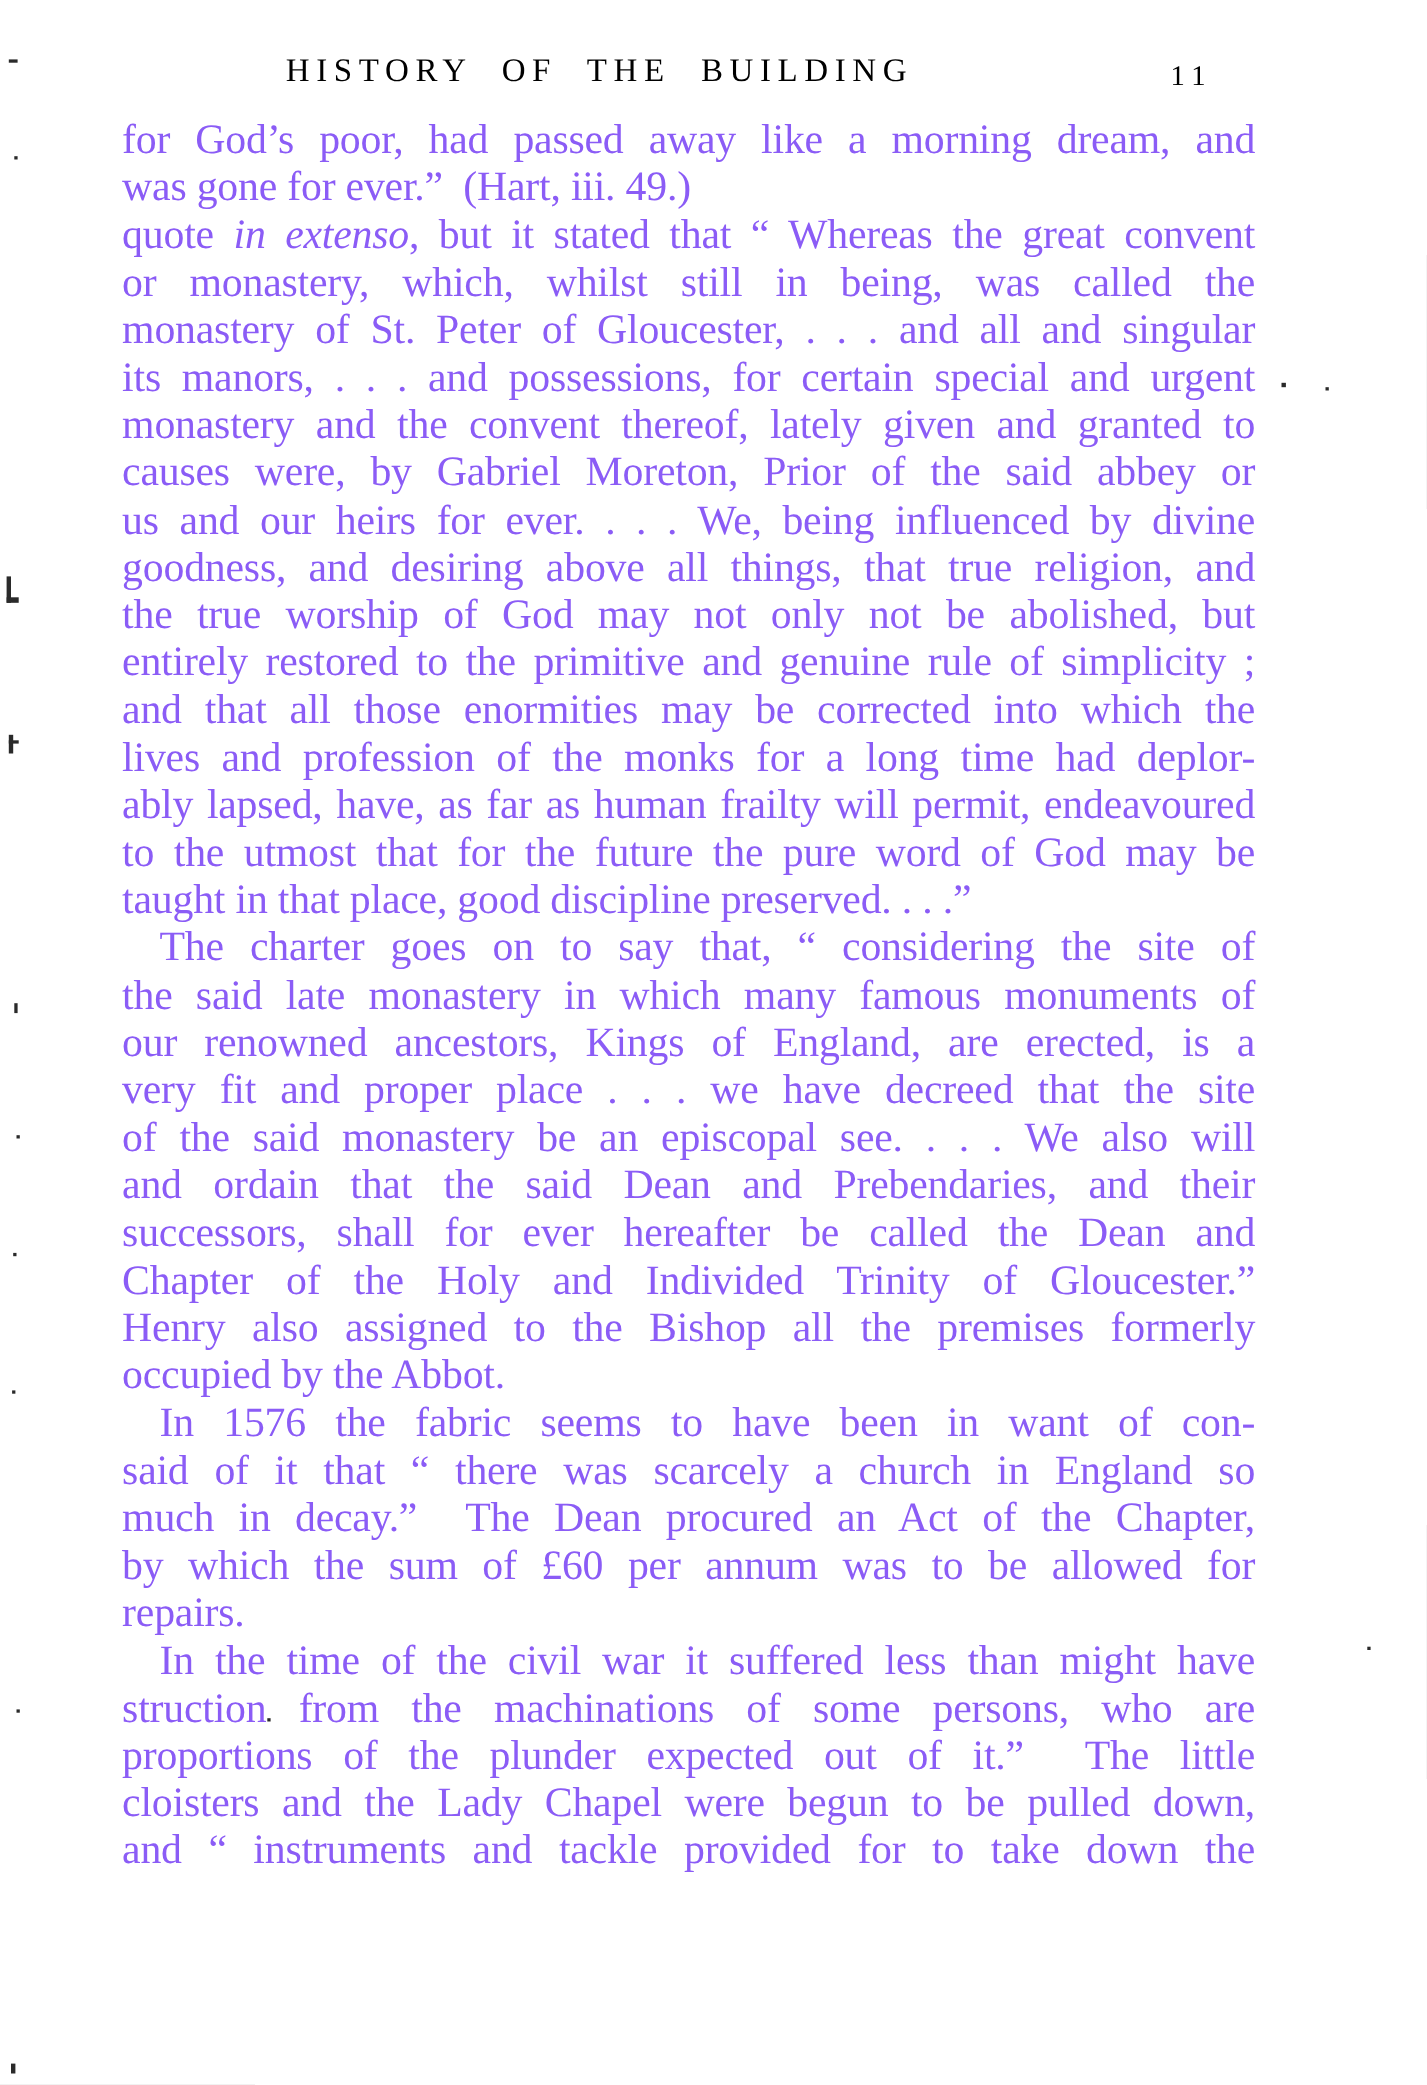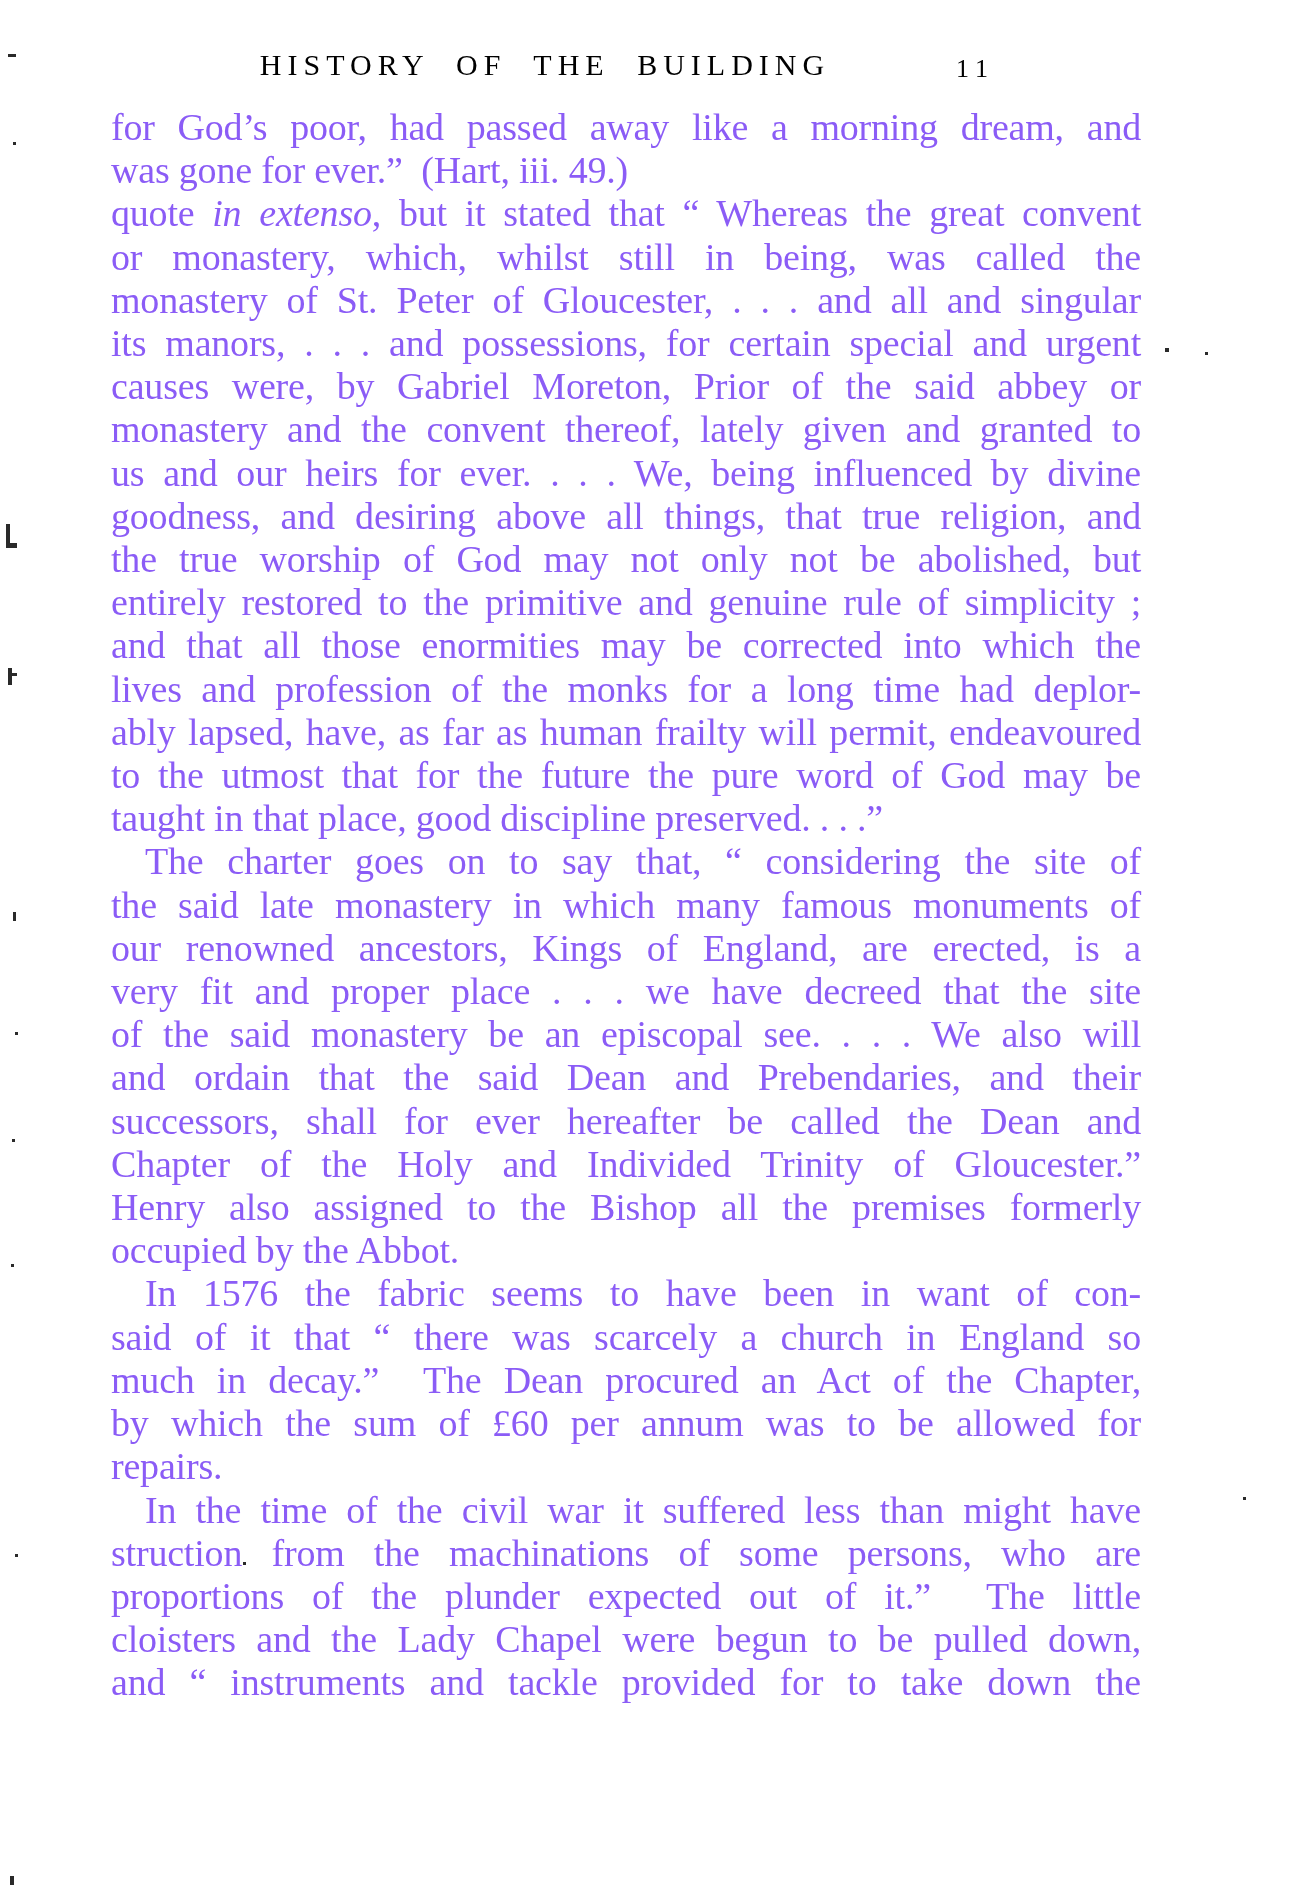--- a/index.html
+++ b/index.html
@@ -26,21 +26,21 @@
     top: 0;
     transform: translateX(-50%);
     font-size: 30px;
     letter-spacing: 6px;
     word-spacing: 14px;
     white-space: nowrap;
     color: #000;
   }
   .folio {
     position: absolute;
-    left: 956px;
+    left: 1064px;
     top: 6px;
     font-size: 26px;
     letter-spacing: 7px;
     color: #000;
   }
   .text-block {
     position: absolute;
     top: 106px;
     left: 111px;
     width: 1030px;
@@ -95,22 +95,22 @@
   <div class="text-block">
       <div>
         <div class="line"><span>for God’s poor, had passed away like a morning dream, and</span></div>
         <div class="line endline"><span>was gone for ever.”&nbsp; (Hart, iii. 49.)</span></div>
       </div>
       <div>
         <div class="line"><span>quote </span><i>in extenso</i><span>, but it stated that “ Whereas the great convent</span></div>
         <div class="line"><span>or monastery, which, whilst still in being, was called the</span></div>
         <div class="line"><span>monastery of St. Peter of Gloucester, . . . and all and singular</span></div>
         <div class="line"><span>its manors, . . . and possessions, for certain special and urgent</span></div>
+        <div class="line"><span>monastery and the convent thereof, lately given and granted to</span></div>
         <div class="line"><span>causes were, by Gabriel Moreton, Prior of the said abbey or</span></div>
-        <div class="line"><span>monastery and the convent thereof, lately given and granted to</span></div>
         <div class="line"><span>us and our heirs for ever. . . . We, being influenced by divine</span></div>
         <div class="line"><span>goodness, and desiring above all things, that true religion, and</span></div>
         <div class="line"><span>the true worship of God may not only not be abolished, but</span></div>
         <div class="line"><span>entirely restored to the primitive and genuine rule of simplicity ;</span></div>
         <div class="line"><span>and that all those enormities may be corrected into which the</span></div>
         <div class="line"><span>lives and profession of the monks for a long time had deplor-</span></div>
         <div class="line"><span>ably lapsed, have, as far as human frailty will permit, endeavoured</span></div>
         <div class="line"><span>to the utmost that for the future the pure word of God may be</span></div>
         <div class="line endline"><span>taught in that place, good discipline preserved. . . .”</span></div>
       </div>

